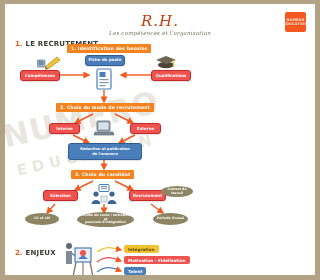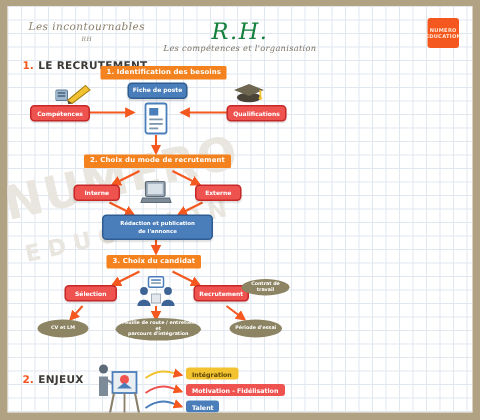--- a/index.html
+++ b/index.html
@@ -38,21 +38,21 @@
   
   .hdr-left{
     position:absolute;left:14px;top:10px;
     font-family:"DejaVu Serif",serif;font-style:italic;
     font-size:7px;color:#8a7f6a;letter-spacing:0.3px;
   }
   .hdr-left .sub{display:block;text-align:center;font-size:4px;margin-top:1px;}
   .hdr-title{
     position:absolute;left:0;right:0;top:8px;text-align:center;
     font-family:"DejaVu Serif",serif;font-style:italic;
-    font-size:15px;color:#15803d;letter-spacing:1px;
+    font-size:15px;color:#c2410c;letter-spacing:1px;
   }
   .hdr-sub{
     position:absolute;left:0;right:0;top:26px;text-align:center;
     font-family:"DejaVu Serif",serif;font-style:italic;
     font-size:5.5px;color:#7a7263;letter-spacing:0.2px;
   }
   .logo{
     position:absolute;right:9px;top:8px;width:21px;height:20px;
     background:#f4581e;border-radius:2px;
     display:flex;align-items:center;justify-content:center;
@@ -106,24 +106,20 @@
 <body>
 
 <div id="page">
   <div id="grid"></div>
 
   <div id="watermark">
     <span>NUMERO</span><br>
     <span class="w2">EDUCATION</span>
   </div>
 
-  <div class="hdr-left">
-    <span>Les incontournables</span>
-    <span class="sub">RH</span>
-  </div>
   <div class="hdr-title">R.H.</div>
   <div class="hdr-sub">Les compétences et l'organisation</div>
   <div class="logo">
     <span>NUMERO EDUCATION</span>
   </div>
 
   <svg class="arrows" viewBox="0 0 198 280">
     <defs>
       <marker id="ao" markerWidth="5" markerHeight="5" refX="4" refY="2.5" orient="auto">
         <path d="M0,0 L5,2.5 L0,5 z" fill="#f4581e"></path>

